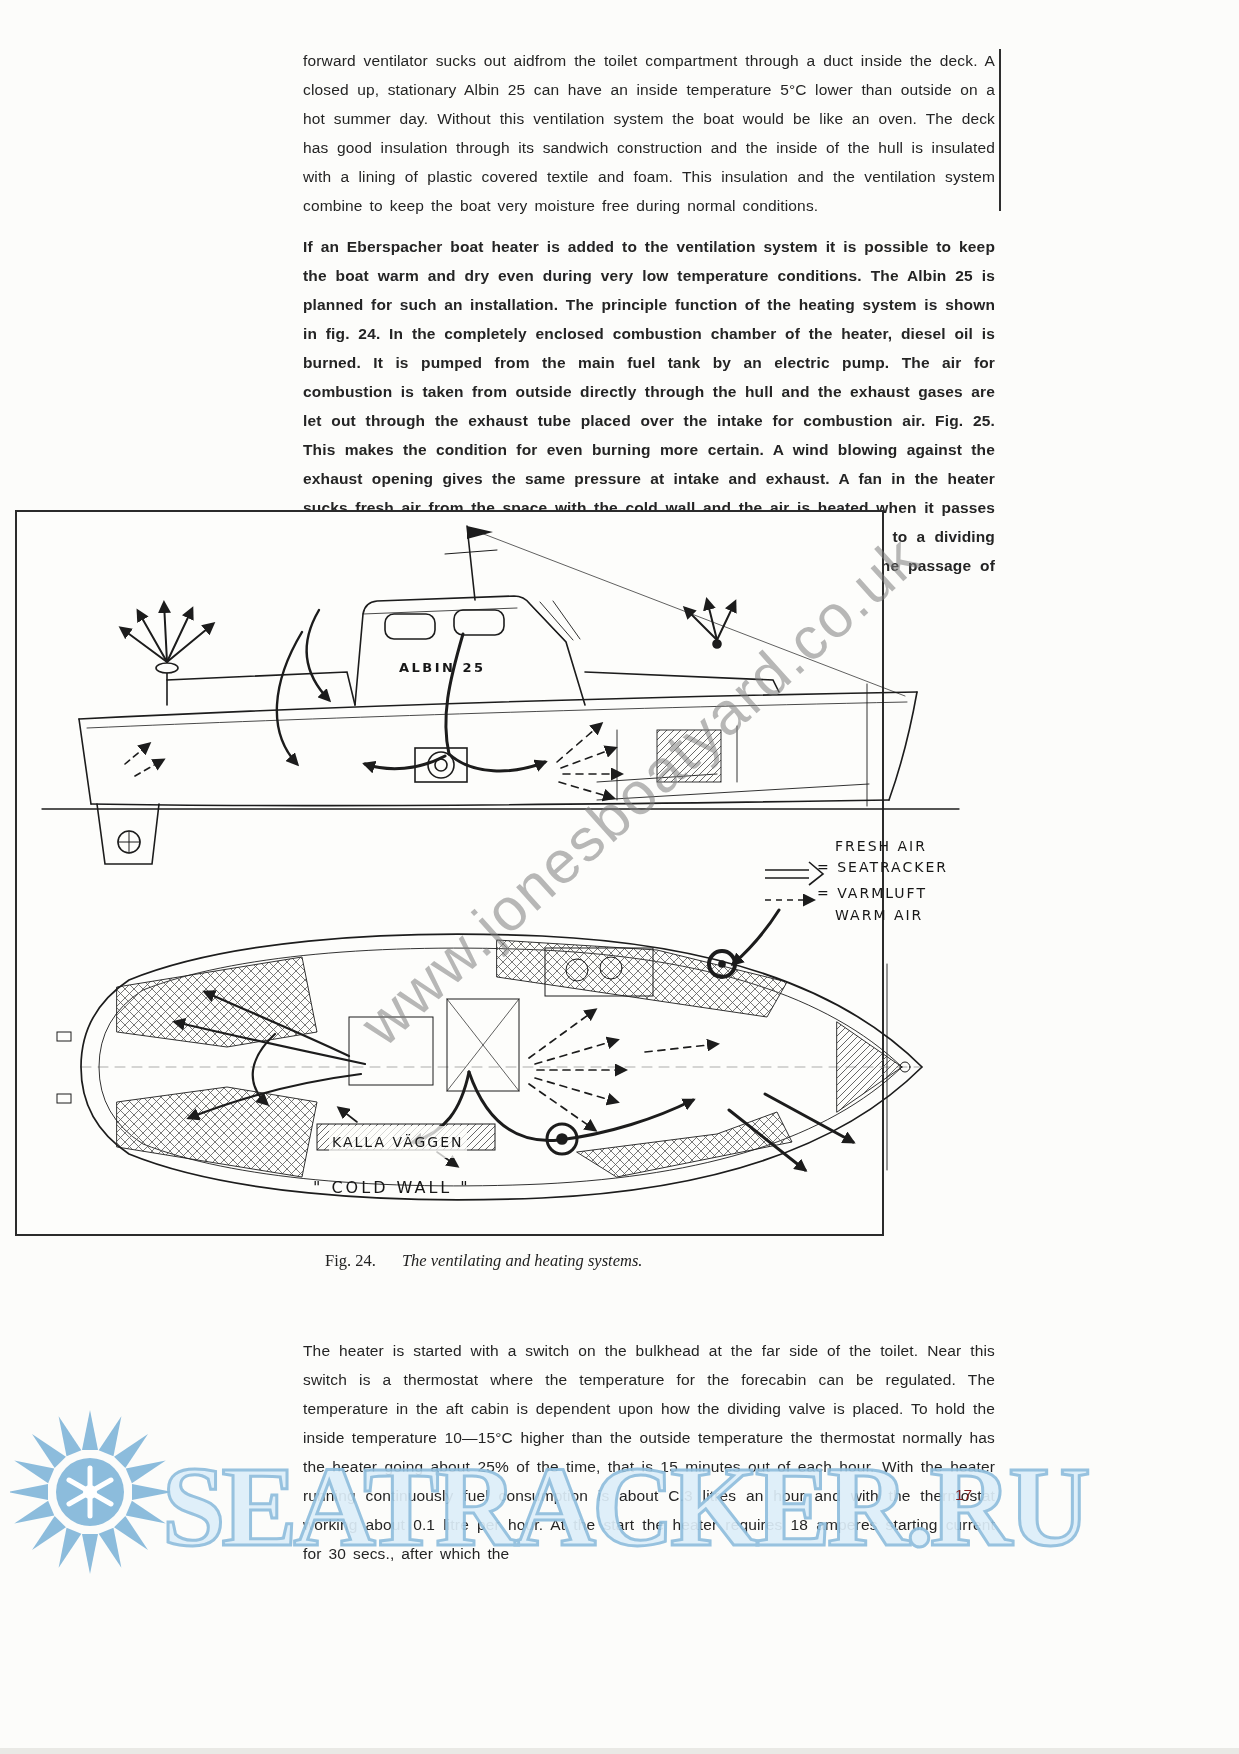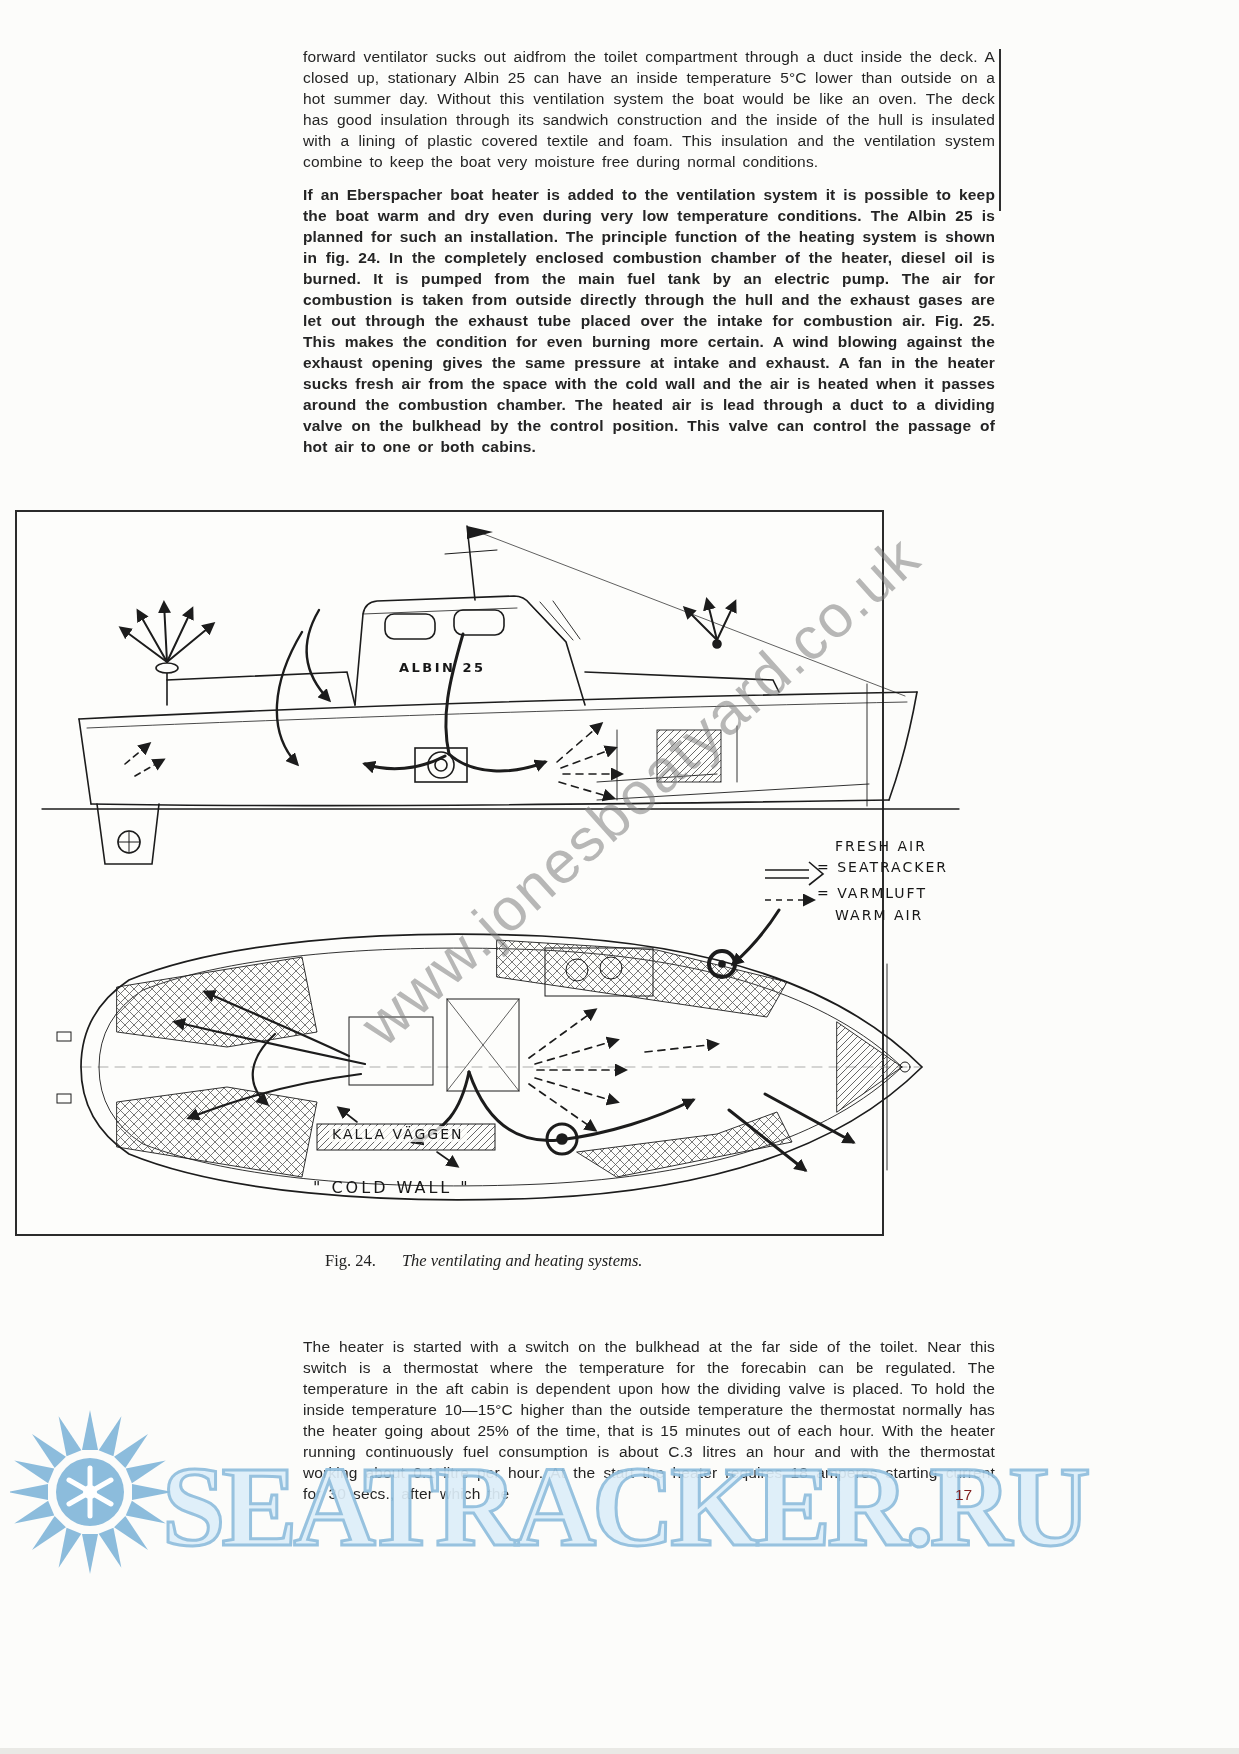--- a/index.html
+++ b/index.html
@@ -5,39 +5,39 @@
   * { margin:0; padding:0; box-sizing:border-box; }
   html,body { background:#ffffff; }
   body {
     width:1239px; height:1754px; position:relative; overflow:hidden;
     background:#fcfcfa;
     font-family:"Liberation Sans", sans-serif;
     color:#262626;
   }
   .text-block { position:absolute; width:692px; }
   .text-block p {
-    font-size:15.5px; line-height:21px; text-align:justify;
+    font-size:15.5px; line-height:29px; text-align:justify;
     letter-spacing:0.15px; word-spacing:2.5px; color:#242424;
   }
   .text-block p + p { margin-top:12px;font-weight:bold; }
   #text-top { left:303px; top:46px; }
   #text-bottom { left:303px; top:1308px;margin-top:28px; }
 
   .figure-box {
     position:absolute; left:15px; top:510px; width:869px; height:726px;
     border:2px solid #2b2b2b; background:#fdfdfb;
   }
   .figure-box svg.diagram { position:absolute; left:0; top:0; }
 
   .fig-label {
     position:absolute; font-family:"DejaVu Sans", sans-serif;
     color:#171717; white-space:nowrap; letter-spacing:2px; font-size:14px;
   }
   .fig-label.small { font-size:13px; font-weight:bold; letter-spacing:2.5px; }
-  .fig-label.onhatch { background:rgba(253,253,251,0.75); padding:0 3px; }
+  .fig-label.onhatch { background:rgba(253,253,251,0.75); padding:8px 3px; }
   .fig-label.big { font-size:16px; letter-spacing:3px; }
 
   .wm-diag {
     position:absolute; left:205px; top:470px; width:870px; height:640px;
     display:flex; align-items:center; justify-content:center;
     transform:rotate(-42deg);
     font-family:"Liberation Sans", sans-serif;
     font-size:60px; color:#7e7e7e; opacity:0.55; letter-spacing:2px;
     pointer-events:none; z-index:4; white-space:nowrap;
   }

